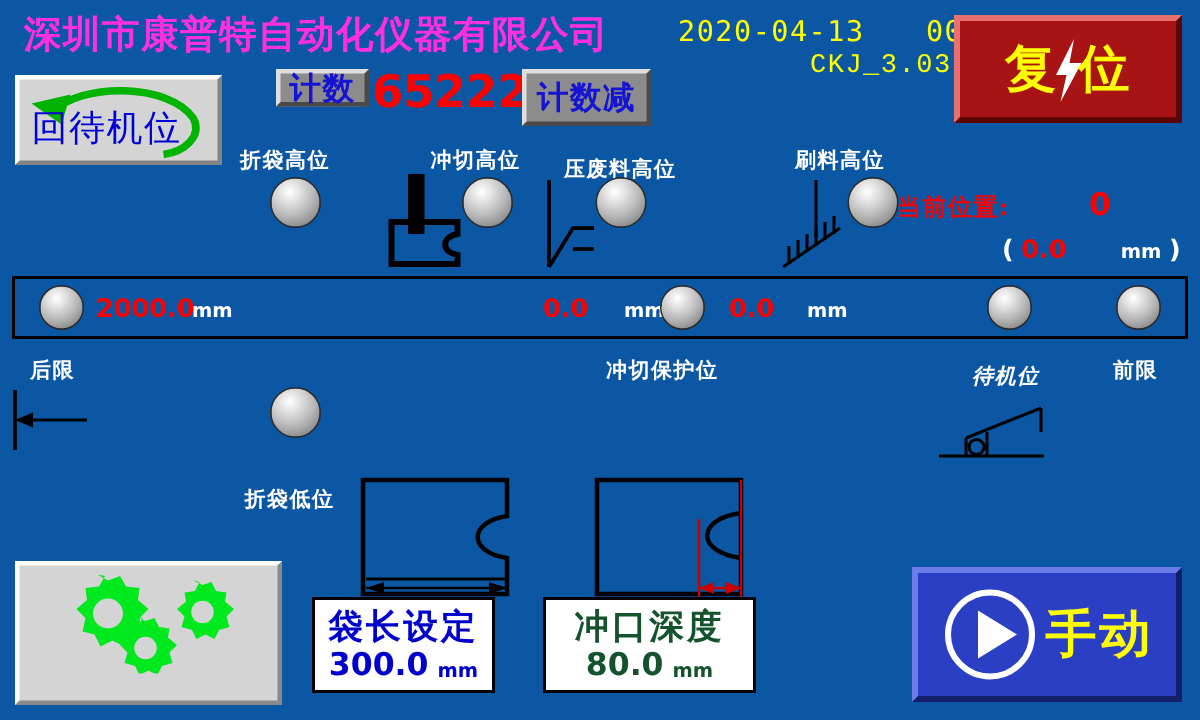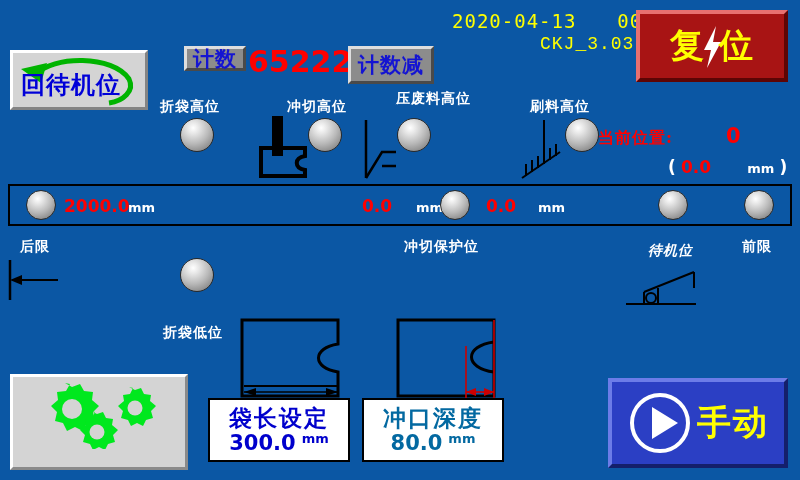--- a/index.html
+++ b/index.html
@@ -74,21 +74,21 @@
     background: #d4d4d4;
     border-top: 3px solid #ffffff;
     border-left: 3px solid #ffffff;
     border-right: 3px solid #848484;
     border-bottom: 3px solid #848484;
     cursor: pointer;
   }
   #home-button .hlabel {
     position: absolute;
     left: 8px; top: 16px;
-    font-size: 24px; font-weight: bold; color: #0000d8;
+    font-size: 24px; font-weight: normal; color: #0000d8;
     font-family: "DejaVu Serif","Liberation Serif",serif;
     letter-spacing: 1px;
     z-index: 2;
   }
   #home-button svg { position: absolute; left: 0; top: 0; }
 
   .count-btn {
     background: #8c8c8c;
     border-top: 3px solid #dedede;
     border-left: 3px solid #dedede;
@@ -200,33 +200,33 @@
     display: flex; flex-direction: column;
     align-items: center; justify-content: center;
     cursor: pointer;
   }
   .white-box .t {
     font-size: 23px; font-weight: bold;
     font-family: "DejaVu Serif","Liberation Serif",serif;
     letter-spacing: 2px;
     line-height: 1.15;
   }
-  .white-box .vrow { display: flex; align-items: flex-start; gap: 6px; }
+  .white-box .vrow { display: flex; align-items: flex-end; gap: 6px; }
   .white-box .v {
     font-size: 21px; font-weight: bold;
     font-family: "DejaVu Sans","Liberation Sans",sans-serif;
   }
   .white-box .u {
     font-size: 13px; font-weight: bold;
     font-family: "DejaVu Sans","Liberation Sans",sans-serif;
   }
-  #baglen-box { left: 208px; top: 398px; width: 142px; height: 64px; }
+  #baglen-box { left: 208px; top: 398px; width: 122px; height: 64px; }
   #baglen-box .t, #baglen-box .v, #baglen-box .u { color: #0000cc; }
   #punchdepth-box { left: 362px; top: 398px; width: 142px; height: 64px; }
-  #punchdepth-box .t, #punchdepth-box .v, #punchdepth-box .u { color: #0369a1; }
+  #punchdepth-box .t, #punchdepth-box .v, #punchdepth-box .u { color: #14532d; }
 
   
   #manual-button {
     left: 608px; top: 378px;
     width: 180px; height: 90px;
     background: #2b3fc4;
     border-top: 4px solid #6c7ce8;
     border-left: 4px solid #6c7ce8;
     border-right: 4px solid #141f6b;
     border-bottom: 4px solid #141f6b;
@@ -238,20 +238,21 @@
     font-size: 34px; font-weight: bold; color: #ffff00;
     font-family: "DejaVu Serif","Liberation Serif",serif;
     letter-spacing: 2px;
   }
 </style>
 </head>
 <body>
 
 <div id="screen">
 
+  <div class="abs" id="company-title">深圳市康普特自动化仪器有限公司</div>
 
   <div class="abs" id="datetime">
     <span>2020-04-13</span>
     <span style="display:inline-block;width:16px"></span>
     <span>00:00</span>
   </div>
 
   <div class="abs" id="version">CKJ_3.03</div>
 
   <div class="abs" id="reset-button">
@@ -288,21 +289,21 @@
   <div class="abs cn-label" style="left:287px;top:98px;">冲切高位</div>
   <div class="abs lamp lamp-md" style="left:308px;top:118px;"></div>
 
   <div class="abs" style="left:258px;top:116px;">
     <svg width="52" height="62" viewBox="0 0 52 62">
       <rect x="14" y="0" width="11" height="40" fill="#000000"></rect>
       <path d="M 3 32 L 47 32 L 47 40 C 36 42, 36 52, 47 54 L 47 60 L 3 60 Z" stroke="#000000" stroke-width="4" fill="none"></path>
     </svg>
   </div>
 
-  <div class="abs cn-label" style="left:376px;top:90px;margin-left:20px;">压废料高位</div>
+  <div class="abs cn-label" style="left:376px;top:104px;">压废料高位</div>
   <div class="abs lamp lamp-md" style="left:397px;top:118px;"></div>
 
   <div class="abs" style="left:358px;top:120px;">
     <svg width="40" height="62" viewBox="0 0 40 62">
       <line x1="8" y1="0" x2="8" y2="58" stroke="#000000" stroke-width="2.5"></line>
       <path d="M 8 58 L 24 32 L 38 32" stroke="#000000" stroke-width="2.5" fill="none"></path>
       <line x1="24" y1="46" x2="38" y2="46" stroke="#000000" stroke-width="2.5"></line>
     </svg>
   </div>
 

